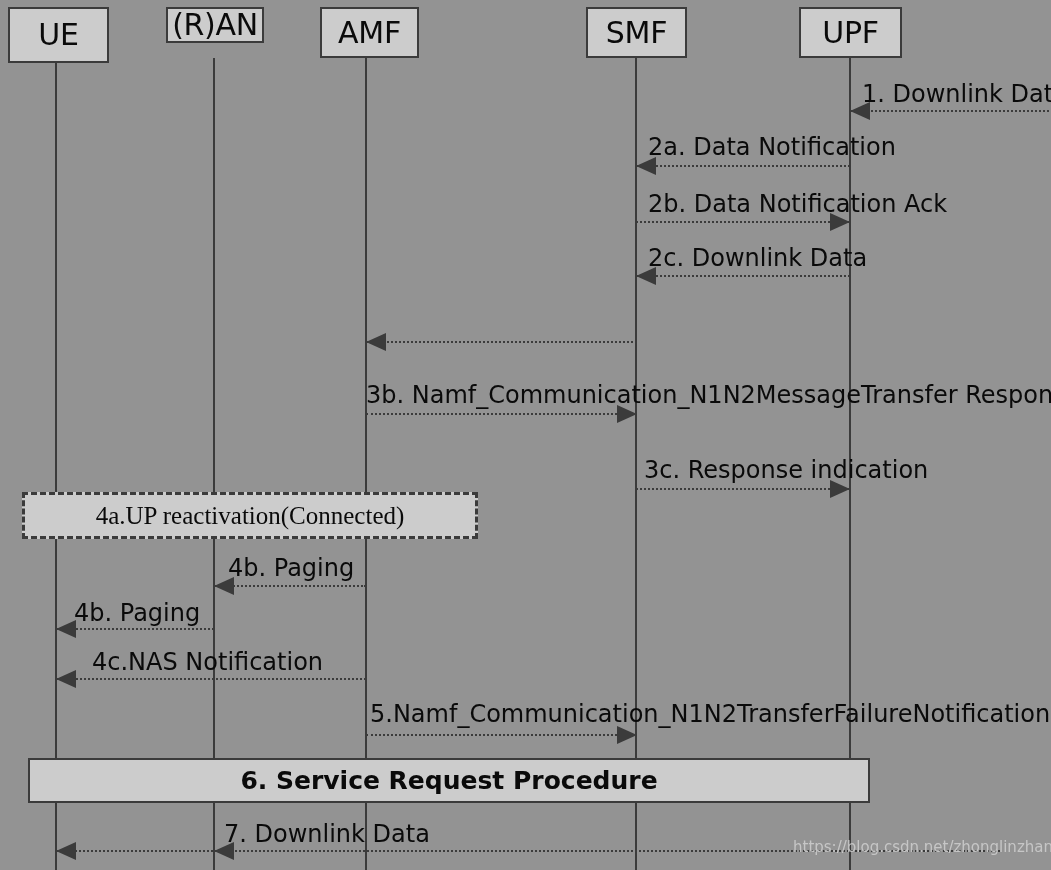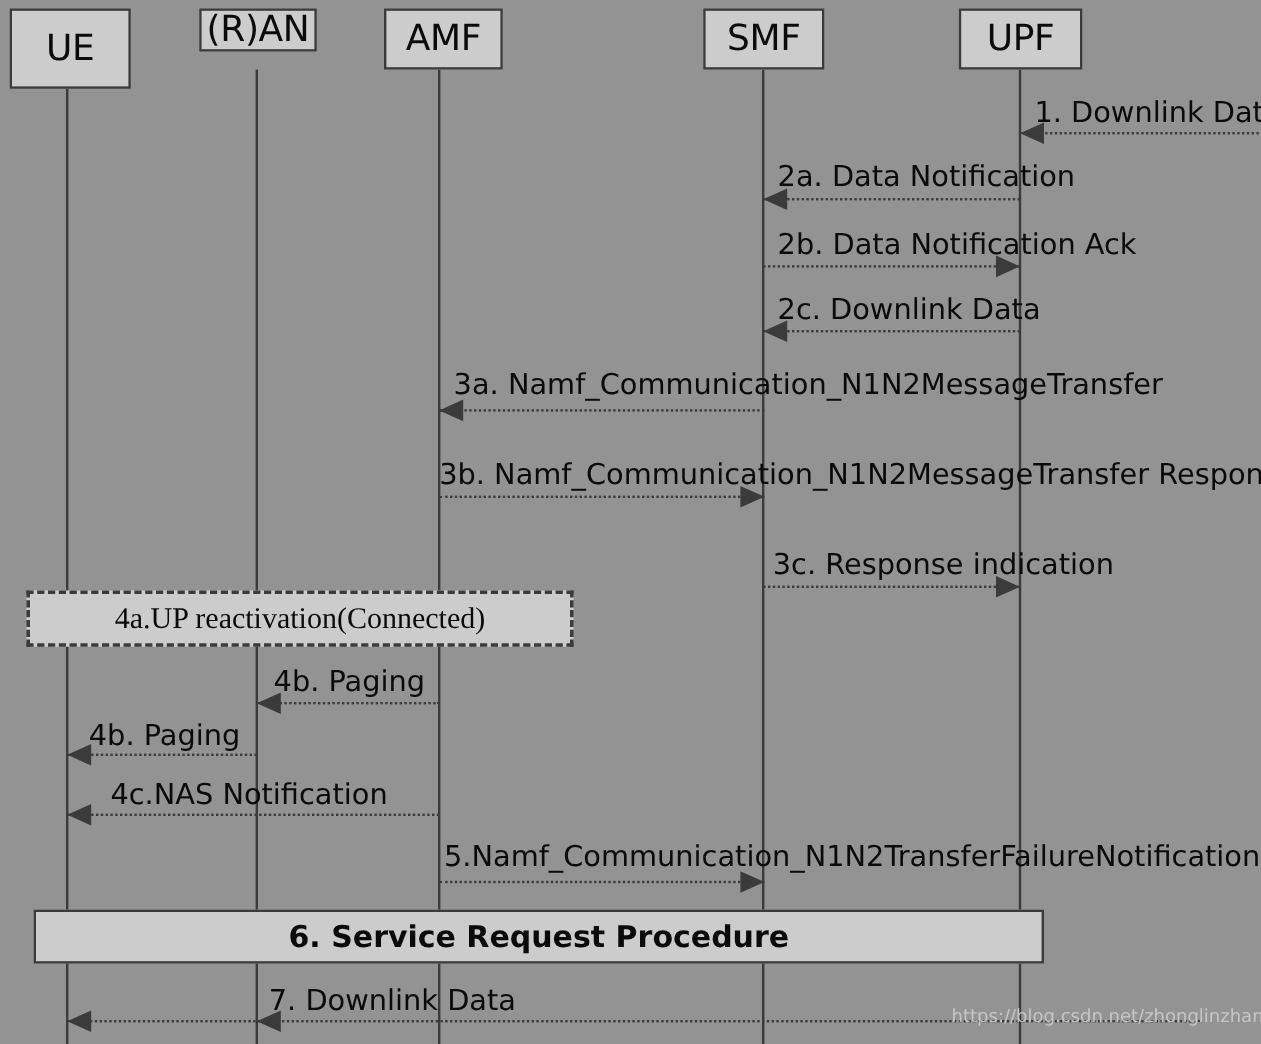--- a/index.html
+++ b/index.html
@@ -96,40 +96,39 @@
 </style>
 </head>
 <body>
 
 <div id="diagram-root" style="width: 1051px; height: 870px; background: rgb(147, 147, 147);">
     <div class="lifeline" style="left: 55px; top: 58px; height: 812px; background: rgb(59, 59, 59);"></div>
     <div class="lifeline" style="left: 213px; top: 58px; height: 812px; background: rgb(59, 59, 59);"></div>
     <div class="lifeline" style="left: 365px; top: 58px; height: 812px; background: rgb(59, 59, 59);"></div>
     <div class="lifeline" style="left: 635px; top: 58px; height: 812px; background: rgb(59, 59, 59);"></div>
     <div class="lifeline" style="left: 849px; top: 58px; height: 812px; background: rgb(59, 59, 59);"></div>
-    <div class="participant-box" style="left: 8px; top: 7px; width: 101px; height: 67px; background: rgb(204, 204, 204); border-color: rgb(59, 59, 59); color: rgb(10, 10, 10);">UE</div>
+    <div class="participant-box" style="left: 8px; top: 7px; width: 101px; height: 56px; background: rgb(204, 204, 204); border-color: rgb(59, 59, 59); color: rgb(10, 10, 10);">UE</div>
     <div class="participant-box" style="left: 166px; top: 7px; width: 98px; height: 36px; background: rgb(204, 204, 204); border-color: rgb(59, 59, 59); color: rgb(10, 10, 10);">(R)AN</div>
     <div class="participant-box" style="left: 320px; top: 7px; width: 99px; height: 51px; background: rgb(204, 204, 204); border-color: rgb(59, 59, 59); color: rgb(10, 10, 10);">AMF</div>
     <div class="participant-box" style="left: 586px; top: 7px; width: 101px; height: 51px; background: rgb(204, 204, 204); border-color: rgb(59, 59, 59); color: rgb(10, 10, 10);">SMF</div>
     <div class="participant-box" style="left: 799px; top: 7px; width: 103px; height: 51px; background: rgb(204, 204, 204); border-color: rgb(59, 59, 59); color: rgb(10, 10, 10);">UPF</div>
     <div class="message" style="left: 850px; top: 110px; width: 199px; border-top-color: rgb(59, 59, 59);"></div>
     <div class="arrowhead left" style="top: 102px; left: 850px; border-right-color: rgb(59, 59, 59);"></div>
     <div class="msg-label" style="left: 862px; top: 82px; color: rgb(10, 10, 10);">1. Downlink Data</div>
     <div class="message" style="left: 636px; top: 165px; width: 214px; border-top-color: rgb(59, 59, 59);"></div>
     <div class="arrowhead left" style="top: 157px; left: 636px; border-right-color: rgb(59, 59, 59);"></div>
     <div class="msg-label" style="left: 648px; top: 135px; color: rgb(10, 10, 10);">2a. Data Notification</div>
     <div class="message" style="left: 636px; top: 221px; width: 214px; border-top-color: rgb(59, 59, 59);"></div>
     <div class="arrowhead right" style="top: 213px; left: 830px; border-left-color: rgb(59, 59, 59);"></div>
     <div class="msg-label" style="left: 648px; top: 192px; color: rgb(10, 10, 10);">2b. Data Notification Ack</div>
     <div class="message" style="left: 636px; top: 275px; width: 214px; border-top-color: rgb(59, 59, 59);"></div>
     <div class="arrowhead left" style="top: 267px; left: 636px; border-right-color: rgb(59, 59, 59);"></div>
     <div class="msg-label" style="left: 648px; top: 246px; color: rgb(10, 10, 10);">2c. Downlink Data</div>
     <div class="message" style="left: 366px; top: 341px; width: 271px; border-top-color: rgb(59, 59, 59);"></div>
     <div class="arrowhead left" style="top: 333px; left: 366px; border-right-color: rgb(59, 59, 59);"></div>
-    <div class="msg-label" style="left: 378px; top: 308px; color: rgb(10, 10, 10);">3a. Namf_Communication_N1N2MessageTransfer</div>
     <div class="message" style="left: 366px; top: 413px; width: 271px; border-top-color: rgb(59, 59, 59);"></div>
     <div class="arrowhead right" style="top: 405px; left: 617px; border-left-color: rgb(59, 59, 59);"></div>
     <div class="msg-label" style="left: 366px; top: 383px; color: rgb(10, 10, 10);">3b. Namf_Communication_N1N2MessageTransfer Response</div>
     <div class="message" style="left: 636px; top: 488px; width: 214px; border-top-color: rgb(59, 59, 59);"></div>
     <div class="arrowhead right" style="top: 480px; left: 830px; border-left-color: rgb(59, 59, 59);"></div>
     <div class="msg-label" style="left: 644px; top: 458px; color: rgb(10, 10, 10);">3c. Response indication</div>
     <div class="message" style="left: 214px; top: 585px; width: 152px; border-top-color: rgb(59, 59, 59);"></div>
     <div class="arrowhead left" style="top: 577px; left: 214px; border-right-color: rgb(59, 59, 59);"></div>
     <div class="msg-label" style="left: 228px; top: 556px; color: rgb(10, 10, 10);">4b. Paging</div>
     <div class="message" style="left: 56px; top: 628px; width: 158px; border-top-color: rgb(59, 59, 59);"></div>

